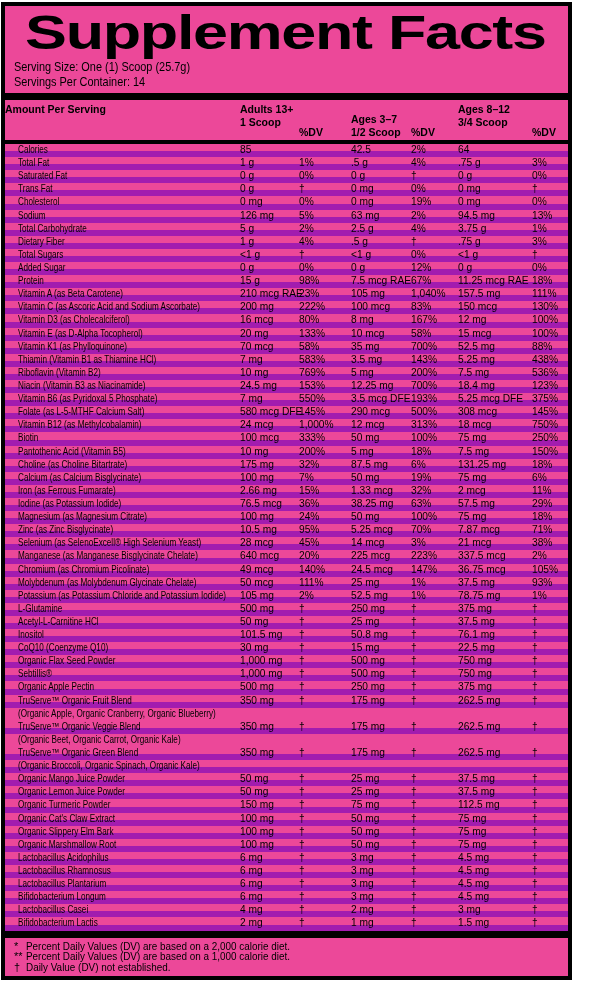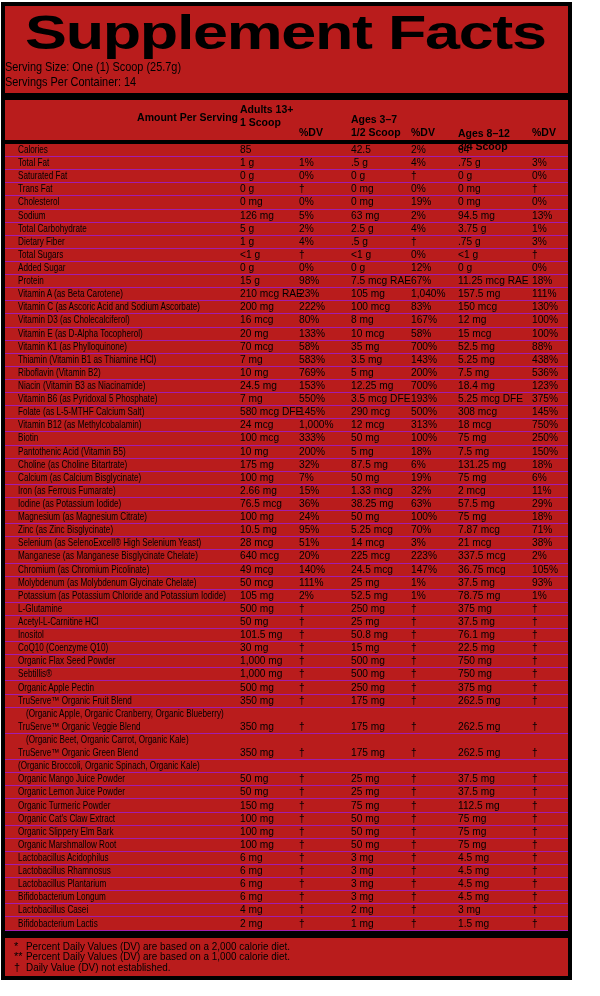--- a/index.html
+++ b/index.html
@@ -1,31 +1,31 @@
 <!DOCTYPE html>
 <html><head>
 <meta charset="utf-8">
 <style>
   html,body{margin:0;padding:0;background:#fff;}
   body{width:600px;height:996px;position:relative;font-family:"Liberation Sans",sans-serif;color:#000;overflow:hidden;}
-  .label-box{position:absolute;left:1px;top:2px;width:571px;box-sizing:border-box;border:4px solid #000;background:#b91c1c;}
+  .label-box{position:absolute;left:1px;top:2px;width:571px;box-sizing:border-box;border:4px solid #000;background:#ec4899;}
   .title{font-weight:bold;font-size:48px;line-height:52px;white-space:nowrap;margin:1px 0 0 20px;transform:scaleX(1.31);transform-origin:0 50%;letter-spacing:-1px;}
-  .serving-line{font-size:13px;line-height:15px;white-space:nowrap;}
+  .serving-line{font-size:13px;line-height:15px;margin-left:9px;white-space:nowrap;}
   .serving-line > span{display:inline-block;transform:scaleX(0.84);transform-origin:0 50%;white-space:nowrap;}
   .bar7{height:7px;background:#000;margin-top:4px;}
   .bar4{height:4px;background:#000;}
   .hdr{display:grid;grid-template-columns:233px 58px 53px 59px 48px 73px 39px;grid-template-rows:26px 13px;font-weight:bold;font-size:10.5px;height:40px;}
-  .h-amount{grid-row:1;grid-column:1;text-align:right;padding-top:11px;line-height:12px;}
+  .h-amount{grid-row:1;grid-column:1;padding-top:3px;line-height:12px;}
   .h-scoop{grid-row:1;padding-top:3px;line-height:12.5px;white-space:nowrap;padding-left:2px;}
-  .h-s1{grid-column:2/4;} .h-s2{grid-column:4/6;margin-top:10px;} .h-s3{grid-column:6/8;margin-top:24px;}
+  .h-s1{grid-column:2/4;} .h-s2{grid-column:4/6;margin-top:10px;} .h-s3{grid-column:6/8;}
   .h-dv{grid-row:2;padding-left:3px;line-height:13px;}
   .h-dv1{grid-column:3;} .h-dv2{grid-column:5;} .h-dv3{grid-column:7;}
   .rows{}
-  .row{display:grid;grid-template-columns:233px 58px 53px 59px 48px 73px 39px;height:13.12px;box-sizing:border-box;border-bottom:1px solid #a21caf;align-items:center;font-size:10.2px;line-height:12px;}
-  .row.nb{border-bottom:none;margin-left:8px;}
+  .row{display:grid;grid-template-columns:233px 58px 53px 59px 48px 73px 39px;height:13.12px;box-sizing:border-box;border-bottom:6px solid #a21caf;align-items:center;font-size:10.2px;line-height:12px;}
+  .row.nb{border-bottom:none;}
   .cell{white-space:nowrap;overflow:visible;}
   .cell.name{padding-left:13px;}
   .cell.name > span{display:inline-block;transform:scaleX(0.80);transform-origin:0 50%;white-space:nowrap;}
   .cell.amt{padding-left:2px;}
   .cell.dv{padding-left:3px;}
   .footnotes{padding:3px 0 4px 9px;font-size:11px;line-height:10.6px;}
   .fn{display:flex;align-items:flex-start;}
   .fn .marker{flex:none;width:12px;}
   .fn .fn-text{white-space:nowrap;display:inline-block;transform:scaleX(0.9);transform-origin:0 50%;}
   .other-ing{position:absolute;left:12px;top:1020px;font-size:11px;white-space:nowrap;}
@@ -327,21 +327,21 @@
     <div class="cell amt val">10.5 mg</div>
     <div class="cell dv val">95%</div>
     <div class="cell amt val">5.25 mcg</div>
     <div class="cell dv val">70%</div>
     <div class="cell amt val">7.87 mcg</div>
     <div class="cell dv val">71%</div>
   </div>
       <div class="row">
     <div class="cell name"><span>Selenium (as SelenoExcell® High Selenium Yeast)</span></div>
     <div class="cell amt val">28 mcg</div>
-    <div class="cell dv val">51%</div>
+    <div class="cell dv val">45%</div>
     <div class="cell amt val">14 mcg</div>
     <div class="cell dv val">3%</div>
     <div class="cell amt val">21 mcg</div>
     <div class="cell dv val">38%</div>
   </div>
       <div class="row">
     <div class="cell name"><span>Manganese (as Manganese Bisglycinate Chelate)</span></div>
     <div class="cell amt val">640 mcg</div>
     <div class="cell dv val">20%</div>
     <div class="cell amt val">225 mcg</div>

